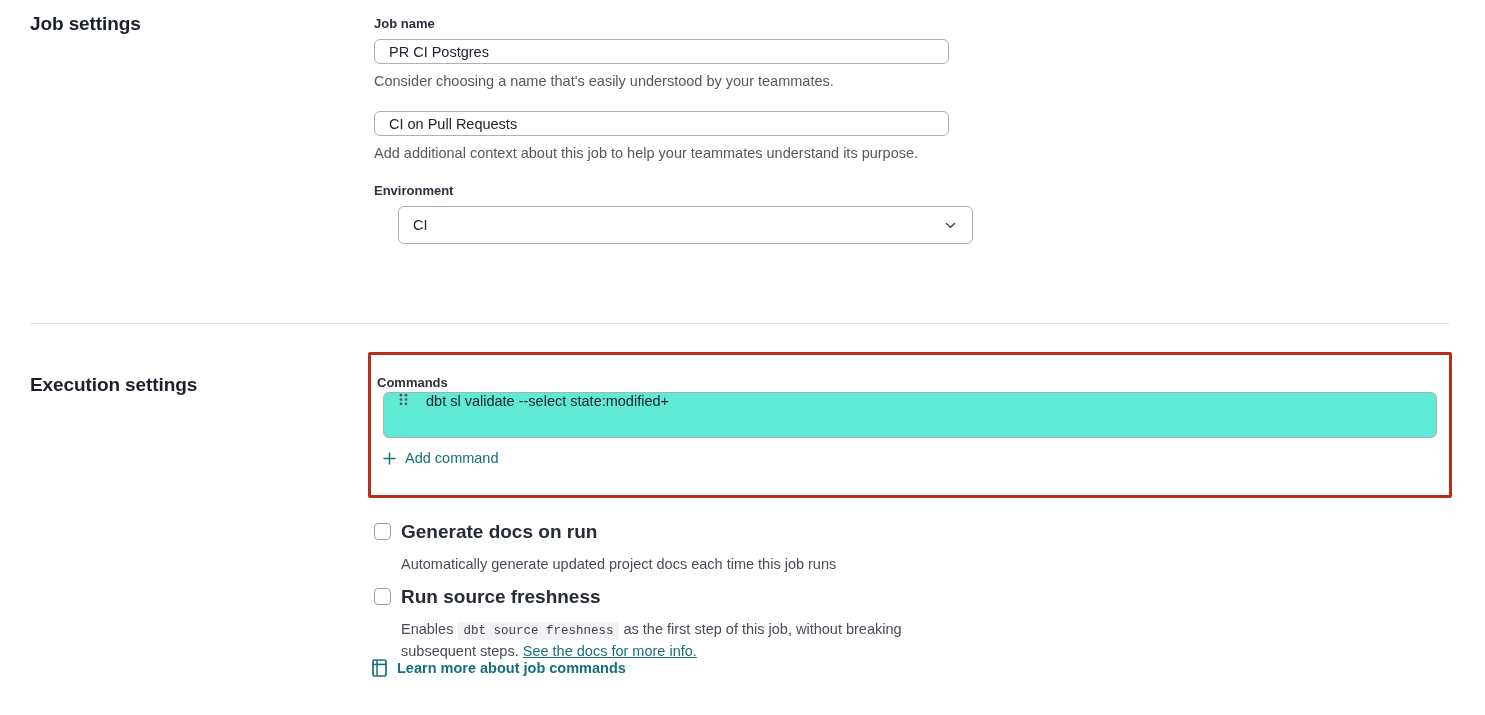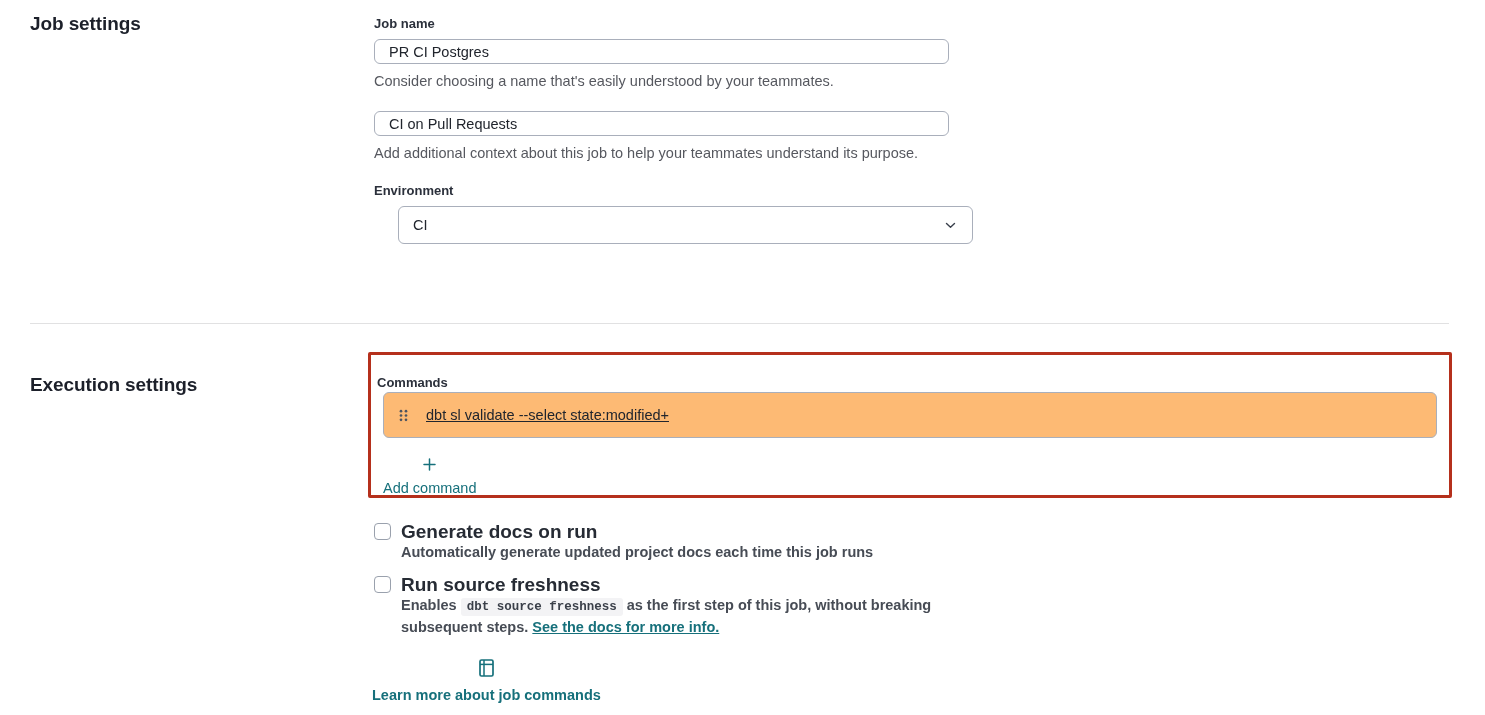--- a/index.html
+++ b/index.html
@@ -46,39 +46,38 @@
   .divider { height:1px; background:#e1e1e2; }
 
   .commands-outline {
     border:3px solid #b5301c; border-radius:2px;
     background:#fff;
     padding:20px 12px 0 12px;
   }
   .commands-label { margin-bottom:2px; margin-left:-6px; }
   .command-row {
     height:46px; border:1px solid #a9afbb; border-radius:6px;
-    display:flex; align-items:center; background:#fdba74;text-decoration:underline;
+    display:flex; align-items:flex-start; background:#5eead4;
   }
   .drag-handle { margin:0 18px 0 15px; display:flex; cursor:grab; }
   .command-text { font-size:14.5px; color:#21252d; }
   .add-command {
-    margin-top:20px; display:inline-flex; align-items:center; gap:9px;
+    margin-top:12px; display:inline-flex; align-items:center; gap:9px;
     color:#16707b; font-size:14.5px; cursor:pointer; background:none; border:none;
     font-family:"Liberation Sans", sans-serif;
-    flex-direction:column;
   }
 
   .checkbox-row { display:flex; gap:10px; }
   .checkbox-row + .checkbox-row { margin-top:12px; }
   .checkbox {
     width:17px; height:17px; flex:0 0 17px; margin-top:2px;
     border:1.5px solid #9aa1ad; border-radius:4px; background:#fff; cursor:pointer;
   }
   .checkbox-label { font-size:19px; font-weight:700; color:#262b34; line-height:21px; cursor:pointer; }
-  .checkbox-desc { font-size:14.5px; color:#474c55; line-height:20px; margin-top:0;font-weight:bold; }
+  .checkbox-desc { font-size:14.5px; color:#474c55; line-height:20px; margin-top:12px; }
 
   .inline-code {
     font-family:"Liberation Mono","DejaVu Sans Mono",monospace;
     font-size:12.5px; background:#f3f3f5; color:#3a3f49;
     padding:2px 6px; border-radius:3px;
   }
   .teal-link { color:#16707b; text-decoration:underline; cursor:pointer; }
 
   .learn-more {
     display:inline-flex; align-items:center; gap:10px;
@@ -171,21 +170,21 @@
         <span>Enables</span>
         <span class="inline-code">dbt source freshness</span>
         <span>as the first step of this job, without breaking subsequent steps.</span>
         <a class="teal-link">See the docs for more info.</a>
       </div>
     </div>
   </div>
 
 </div>
 
-<button class="abs learn-more" style="left:372px; top:659px;flex-direction:column;">
+<button class="abs learn-more" style="left:372px; top:659px;">
   <span style="display:flex;">
     <svg width="15" height="18" viewBox="0 0 15 18" fill="none">
       <rect x="1" y="1" width="13" height="16" rx="1.5" stroke="#16707b" stroke-width="1.7"></rect>
       <path d="M1 5.4 H14" stroke="#16707b" stroke-width="1.5"></path>
       <path d="M5 1 V17" stroke="#16707b" stroke-width="1.5"></path>
     </svg>
   </span>
   <span>Learn more about job commands</span>
 </button>
 

